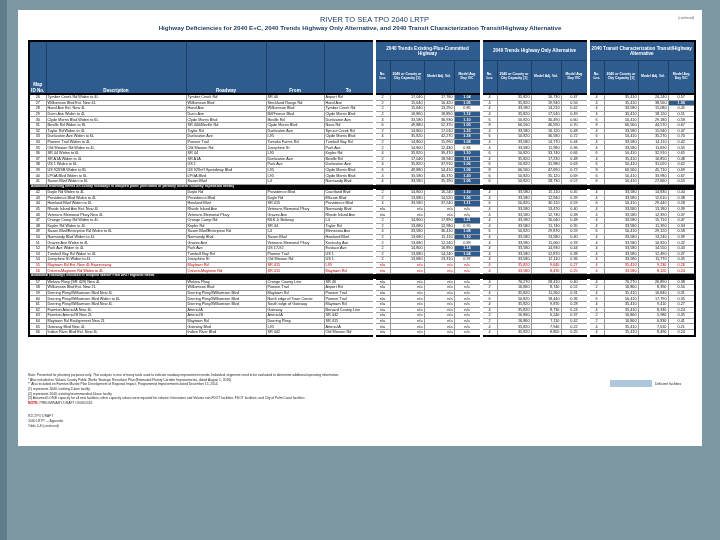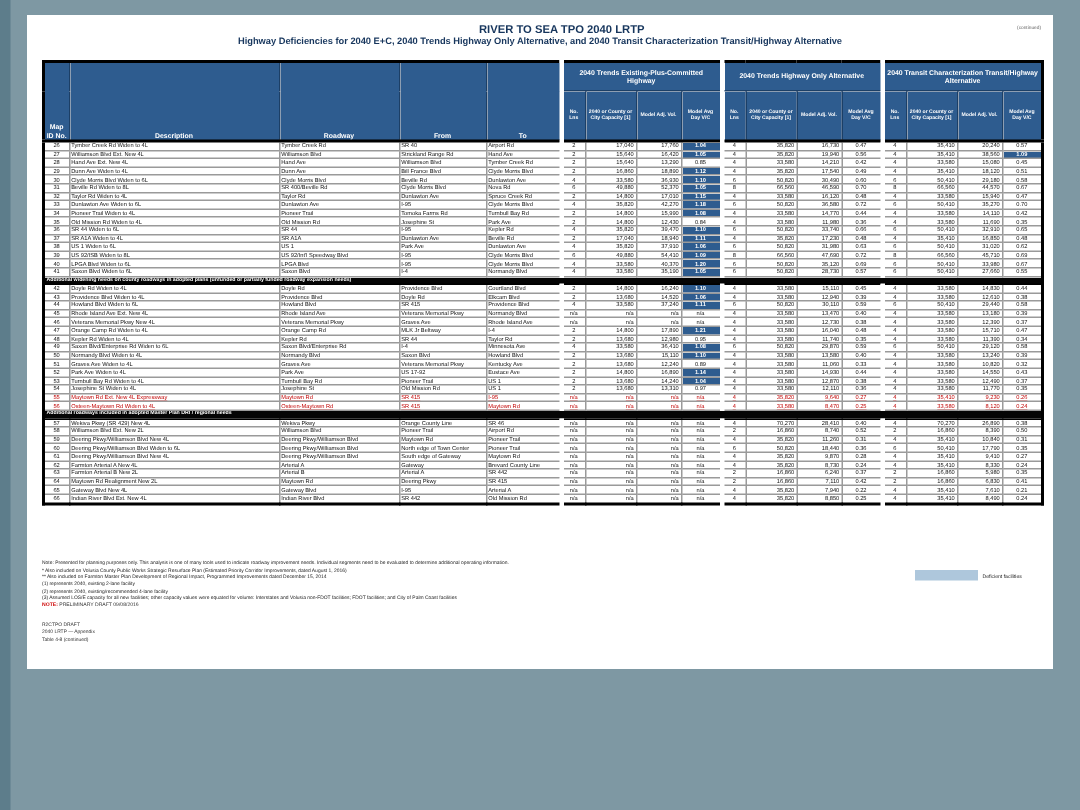--- a/index.html
+++ b/index.html
@@ -6,21 +6,21 @@
   body{
     width:720px;height:540px;position:relative;overflow:hidden;
     background:#7e98a3;font-family:"Liberation Sans",sans-serif;
   }
   .edge-strip{position:absolute;left:0;top:0;width:7px;height:540px;background:#5d7d8b;}
   .page{
     position:absolute;left:18px;top:10px;width:684px;height:436px;background:#ffffff;
   }
   .corner-note{position:absolute;top:6px;right:8px;font-size:3.2px;color:#666;}
   .title-wrap{text-align:center;padding-top:5px;}
-  .title{font-size:7.5px;font-weight:bold;color:#17365d;line-height:1.25;padding-left:29px;}
+  .title{font-size:7.5px;font-weight:normal;color:#17365d;line-height:1.25;padding-left:29px;}
   .subtitle{font-size:6.2px;font-weight:bold;color:#17365d;line-height:1.3;}
   .tbl-wrap{position:absolute;left:10px;top:30px;width:667px;}
   table{border-collapse:collapse;width:667px;table-layout:fixed;}
   th,td{border:1px solid #9a9a9a;overflow:hidden;white-space:nowrap;padding:0 1px;}
   thead th{
     background:#2e5c8f;color:#ffffff;border:1px solid #1c3f66;
     font-size:3.4px;line-height:1.15;white-space:normal;font-weight:bold;
     vertical-align:middle;text-align:center;
   }
   thead tr.tier1 th{height:18px;font-size:4.6px;}

